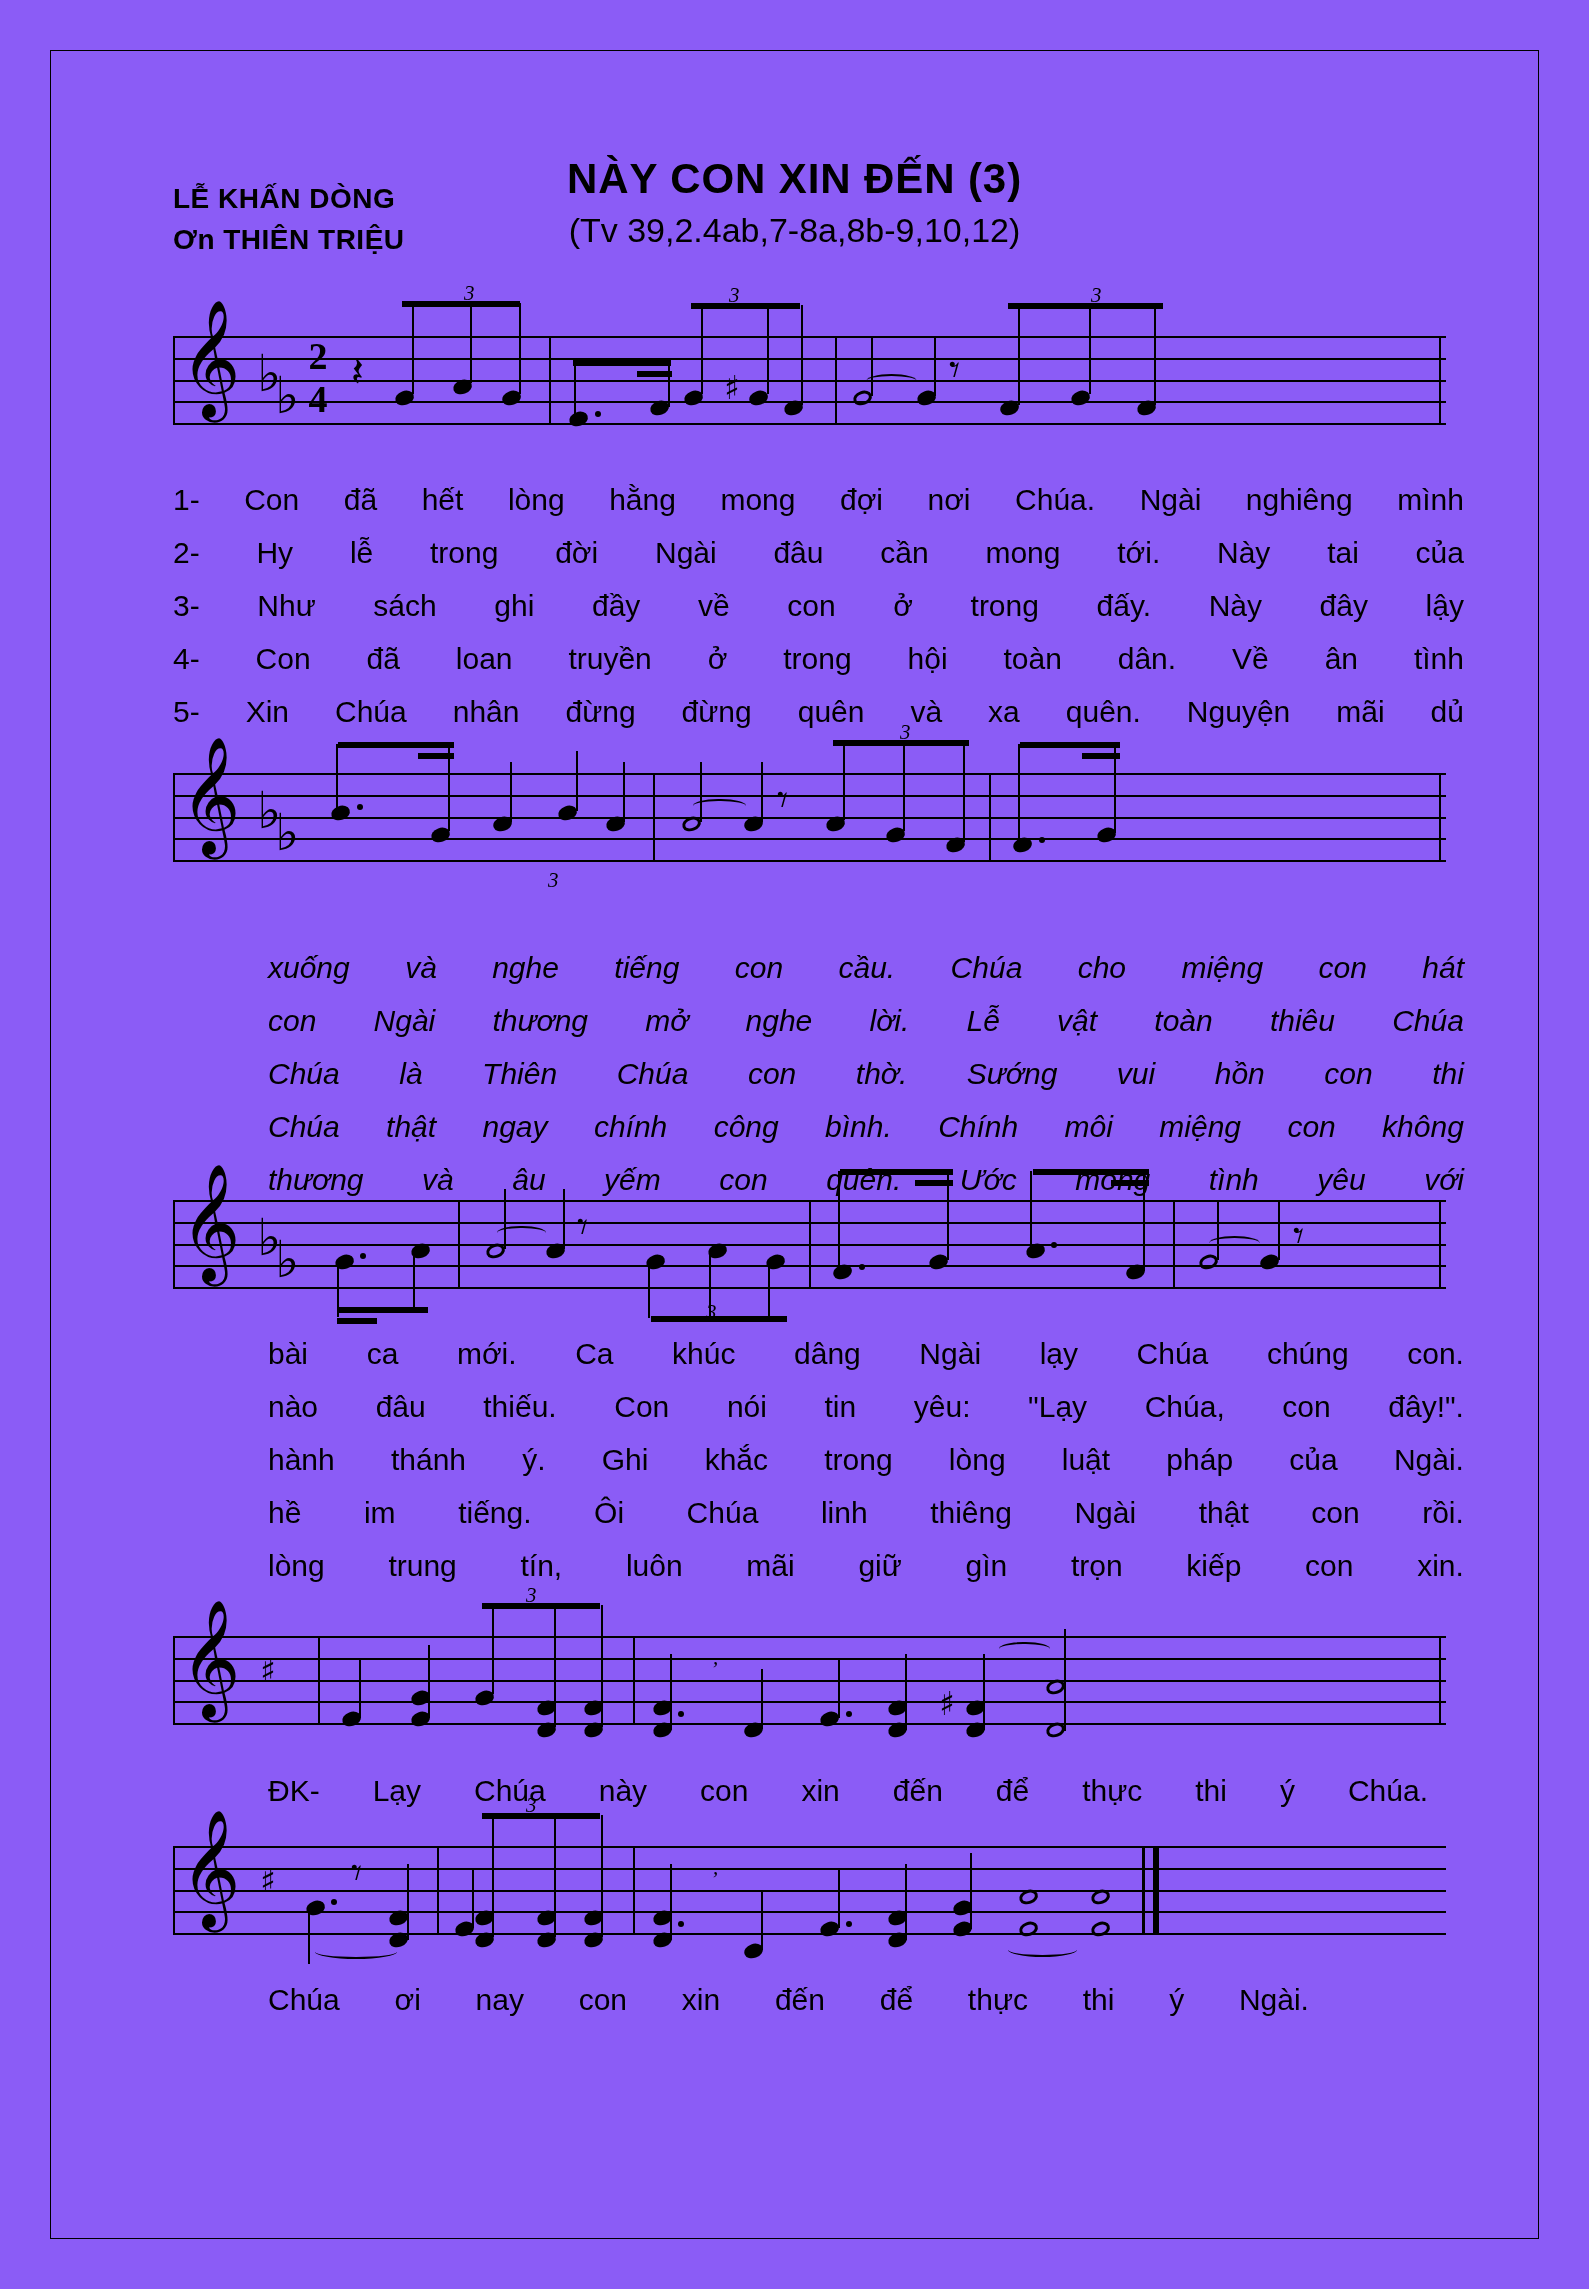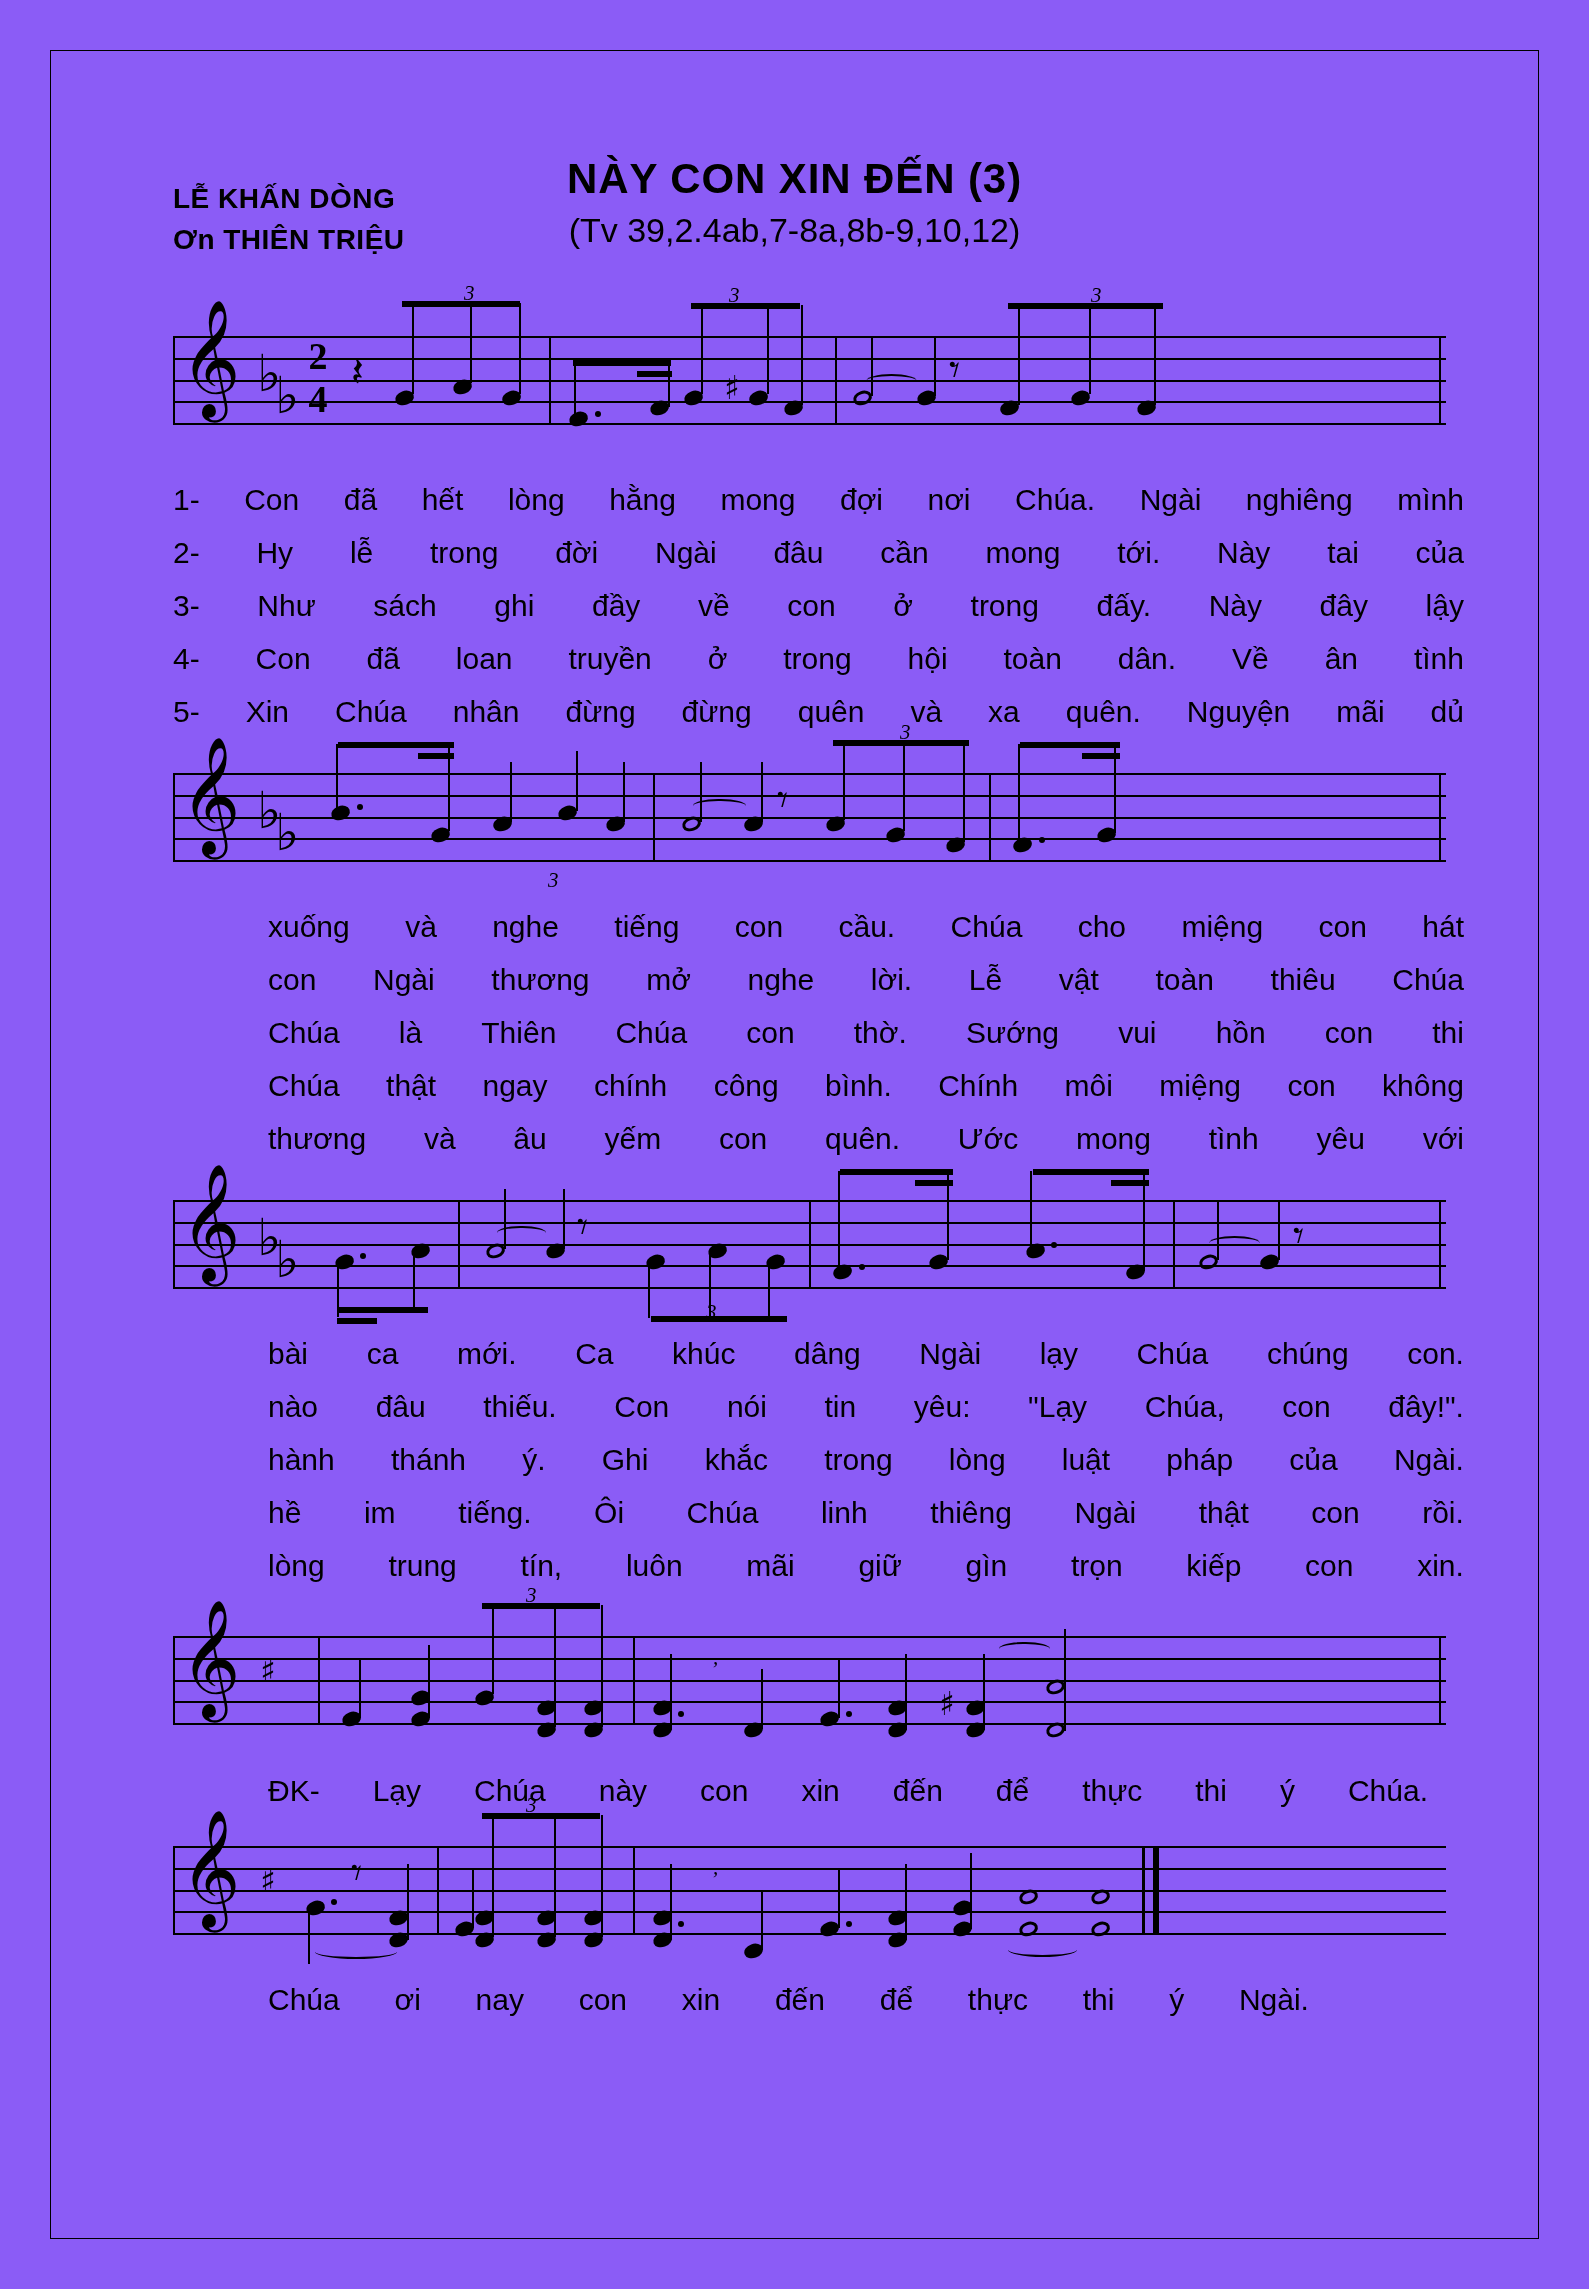--- a/index.html
+++ b/index.html
@@ -463,21 +463,21 @@
     <div class="beam" style="left:909px; top:-20px; width:38px;"></div>
     <div class="nh" style="left:840px; top:65px;"></div>
     <div class="dot" style="left:866px; top:64px;"></div>
     <div class="stem" style="left:845px; top:-29px; height:100px;"></div>
     <div class="nh" style="left:924px; top:55px;"></div>
     <div class="stem" style="left:941px; top:-29px; height:89px;"></div>
 
     <div class="barline" style="left:1266px;"></div>
   </div>
 
-  <div class="lyrics" style="top:900px;">
+  <div class="lyrics" style="top:941px;font-style:italic;">
     <div class="lyric-line indent">
       <span>xuống</span>
       <span>và</span>
       <span>nghe</span>
       <span>tiếng</span>
       <span>con</span>
       <span>cầu.</span>
       <span>Chúa</span>
       <span>cho</span>
       <span>miệng</span>

